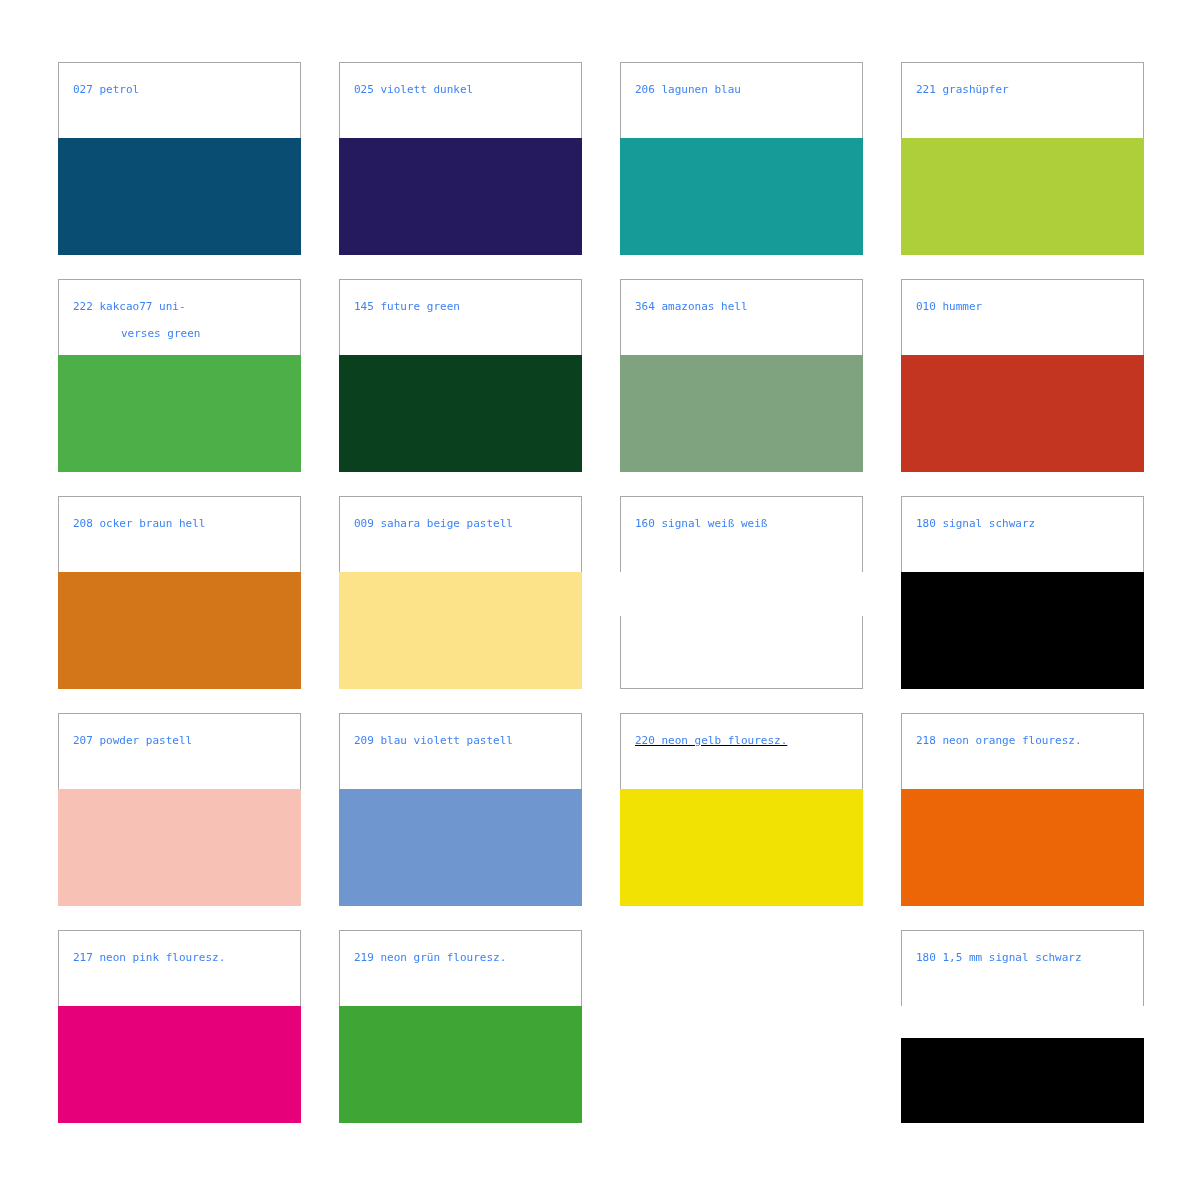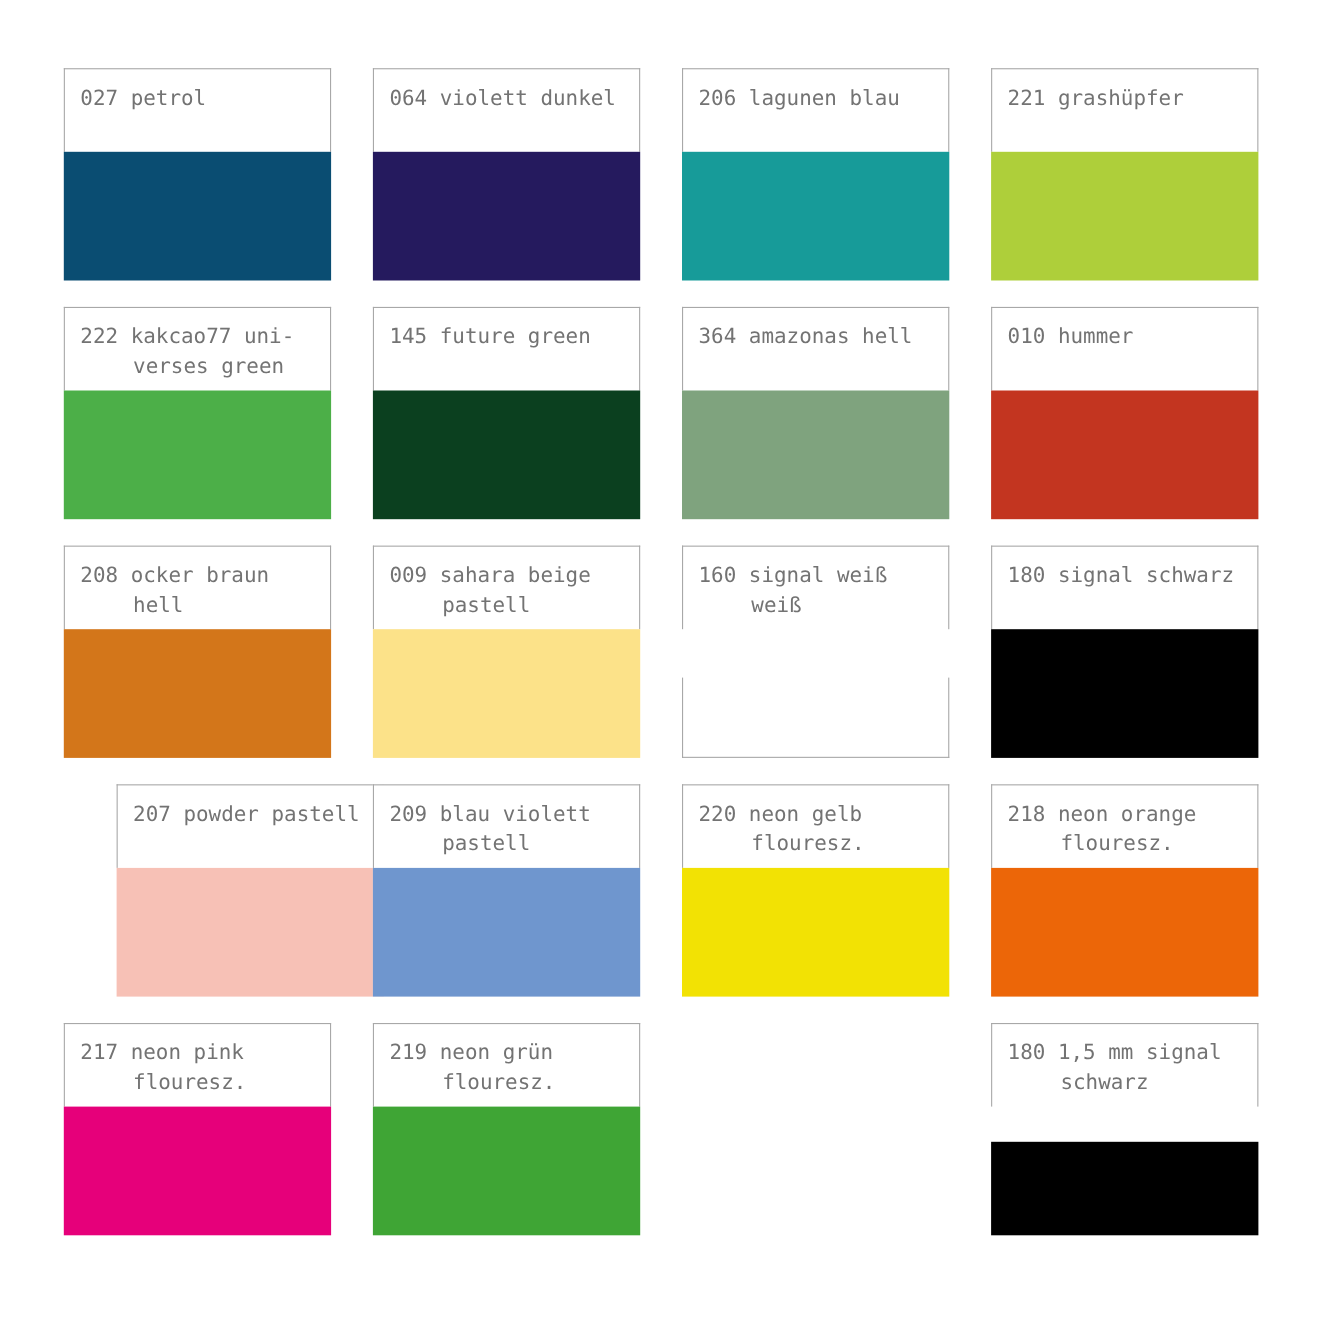--- a/index.html
+++ b/index.html
@@ -48,23 +48,23 @@
     border: 1px solid #a8a8a8;
     border-bottom: none;
     background: #ffffff;
     padding: 13px 10px 0 14px;
     overflow: hidden;
   }
 
   .swatch-label-text {
     display: block;
     font-family: "DejaVu Sans Mono", "Liberation Mono", monospace;
-    font-size: 19px;
+    font-size: 11px;
     line-height: 27px;
-    color: #737373;
+    color: #3b82f6;
     letter-spacing: 0px;
     white-space: pre-line;
     
     padding-left: 48px;
     text-indent: -48px;
   }
 
   .swatch-color {
     flex: 1 1 auto;
     width: 243px;
@@ -88,21 +88,21 @@
 <div class="sheet">
   <div class="swatch-grid">
       <div class="swatch-card" style="grid-area: 1 / 1;">
         <div class="swatch-label-plate">
           <span class="swatch-label-text">027 petrol</span>
         </div>
         <div class="swatch-color" style="background-color: rgb(10, 77, 114);"></div>
       </div>
       <div class="swatch-card" style="grid-area: 1 / 2;">
         <div class="swatch-label-plate">
-          <span class="swatch-label-text">064 violett dunkel</span>
+          <span class="swatch-label-text">025 violett dunkel</span>
         </div>
         <div class="swatch-color" style="background-color: rgb(37, 26, 94);"></div>
       </div>
       <div class="swatch-card" style="grid-area: 1 / 3; border-radius: 18px;">
         <div class="swatch-label-plate">
           <span class="swatch-label-text">206 lagunen blau</span>
         </div>
         <div class="swatch-color" style="background-color: rgb(23, 155, 153);"></div>
       </div>
       <div class="swatch-card" style="grid-area: 1 / 4;">
@@ -153,33 +153,33 @@
           <span class="swatch-label-text">160 signal weiß weiß</span>
         </div>
         <div class="swatch-color outlined" style="background-color: rgb(255, 255, 255);"></div>
       </div>
       <div class="swatch-card" style="grid-area: 3 / 4;">
         <div class="swatch-label-plate">
           <span class="swatch-label-text">180 signal schwarz</span>
         </div>
         <div class="swatch-color" style="background-color: rgb(0, 0, 0);"></div>
       </div>
-      <div class="swatch-card" style="grid-area: 4 / 1; margin-left: 48px;">
+      <div class="swatch-card" style="grid-area: 4 / 1;">
         <div class="swatch-label-plate">
           <span class="swatch-label-text">207 powder pastell</span>
         </div>
         <div class="swatch-color" style="background-color: rgb(247, 193, 182);"></div>
       </div>
       <div class="swatch-card" style="grid-area: 4 / 2;">
         <div class="swatch-label-plate">
           <span class="swatch-label-text">209 blau violett pastell</span>
         </div>
         <div class="swatch-color" style="background-color: rgb(111, 150, 206);"></div>
       </div>
-      <div class="swatch-card" style="grid-area: 4 / 3;">
+      <div class="swatch-card" style="grid-area: 4 / 3; text-decoration: underline;">
         <div class="swatch-label-plate">
           <span class="swatch-label-text">220 neon gelb flouresz.</span>
         </div>
         <div class="swatch-color" style="background-color: rgb(242, 226, 4);"></div>
       </div>
       <div class="swatch-card" style="grid-area: 4 / 4;">
         <div class="swatch-label-plate">
           <span class="swatch-label-text">218 neon orange flouresz.</span>
         </div>
         <div class="swatch-color" style="background-color: rgb(236, 102, 8);"></div>

